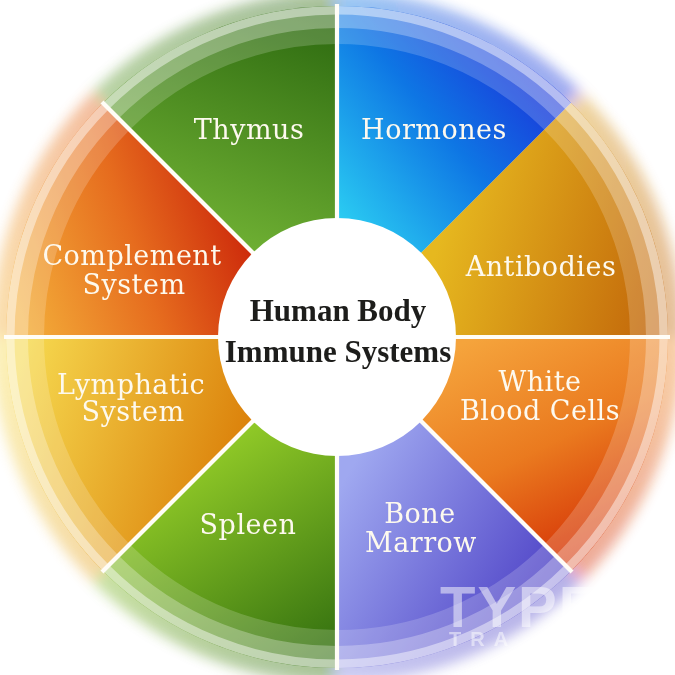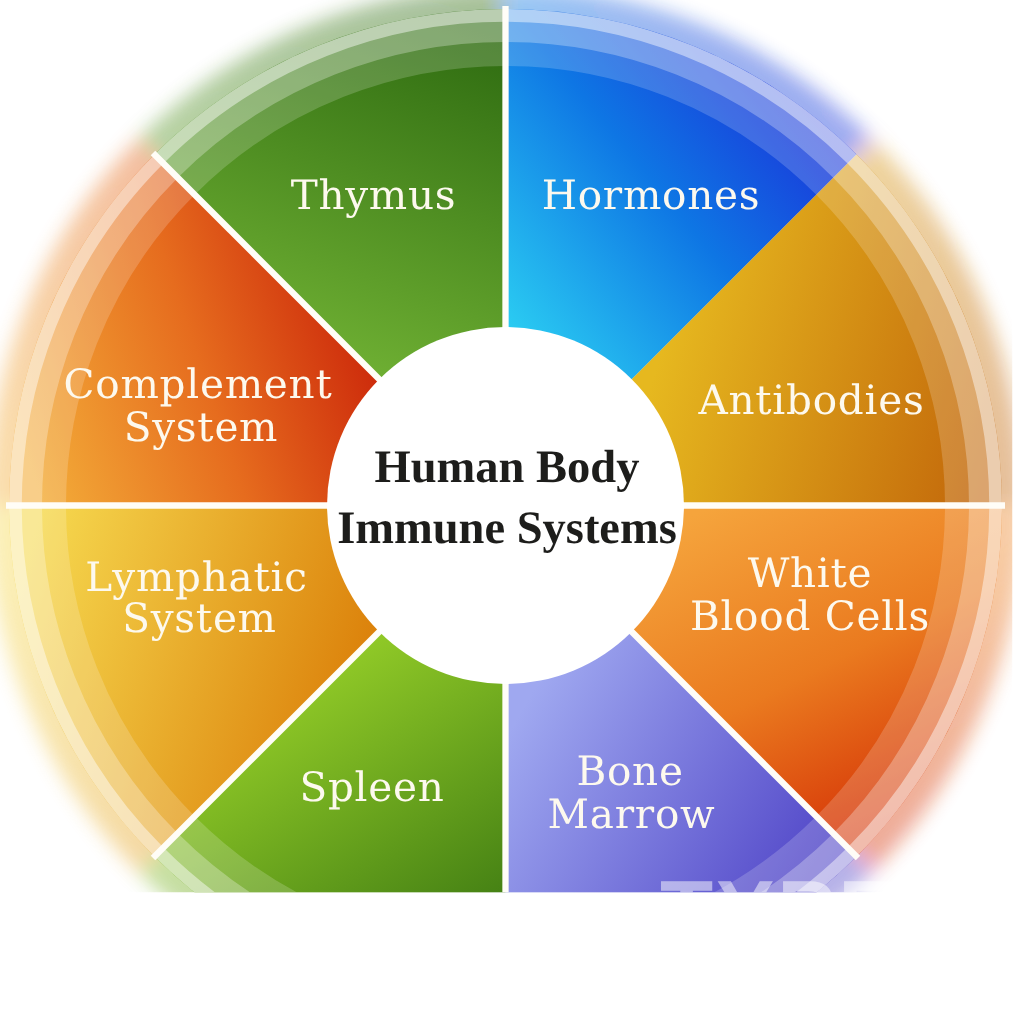--- a/index.html
+++ b/index.html
@@ -1,19 +1,19 @@
 <!DOCTYPE html>
 <html><head>
 <meta charset="utf-8">
 <style>
   html, body { margin: 0; padding: 0; background: #ffffff; }
   .stage {
     position: relative;
     width: 675px;
-    height: 595px;
+    height: 675px;
     background: #ffffff;
     overflow: hidden;
     font-family: "DejaVu Serif", serif;
   }
   svg { display: block; }
   .seg-label {
     font-family: "DejaVu Serif", serif;
     font-size: 27px;
     fill: #fdf9ee;
     text-anchor: middle;

